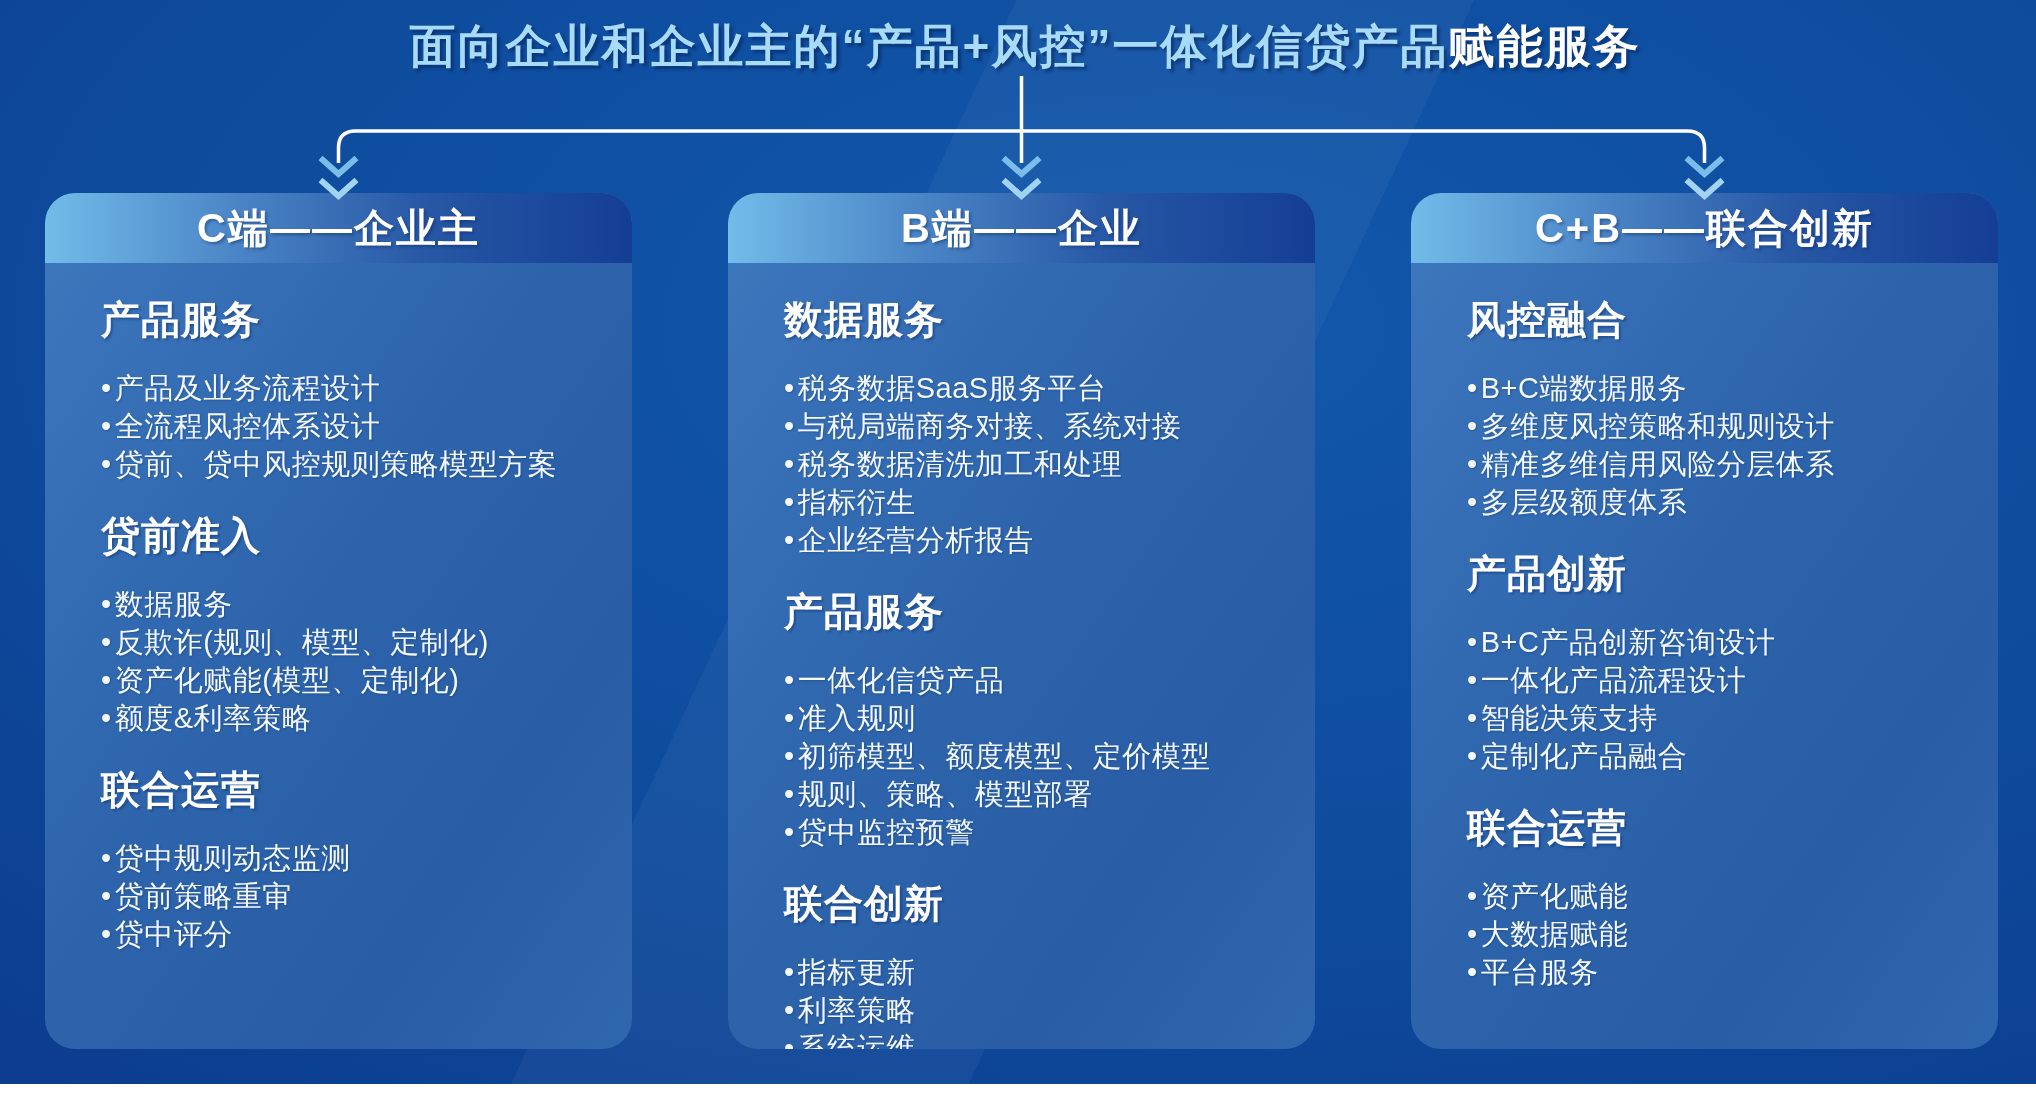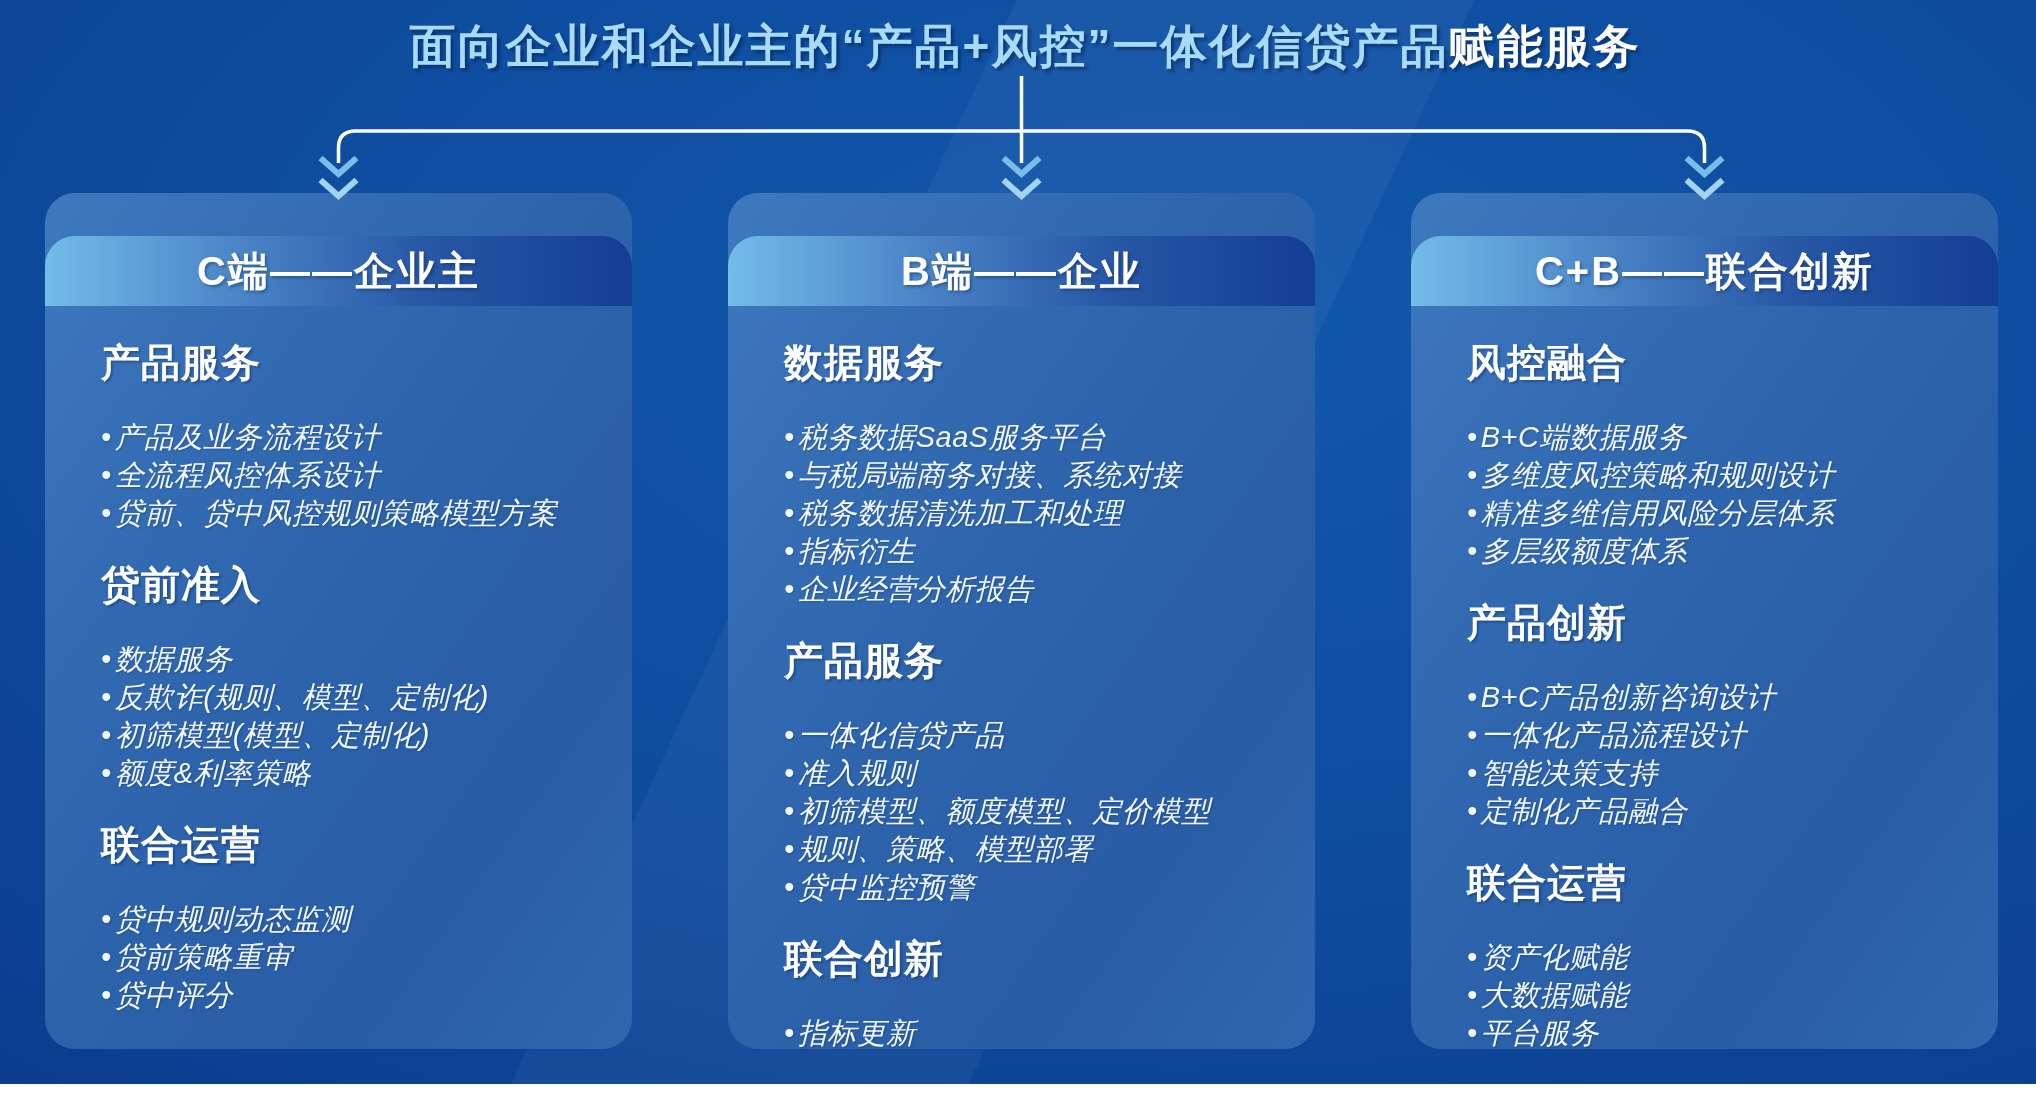--- a/index.html
+++ b/index.html
@@ -29,32 +29,30 @@
   .card{
     flex:1;height:856px;border-radius:30px;overflow:hidden;
     background:linear-gradient(125deg,#3e78bd 0%,#2d64ac 45%,#295da6 75%,#2f67ae 100%);
   }
   .card-header{
     height:70px;border-radius:30px 30px 0 0;
     display:flex;align-items:center;justify-content:center;
     font-size:40px;font-weight:800;color:#ffffff;letter-spacing:2px;white-space:nowrap;
     background:linear-gradient(90deg,#72bce9 0%,#4e89c9 30%,#2757a5 65%,#143e95 100%);
     text-shadow:2px 2px 3px rgba(10,35,90,0.4);
-    margin-top:43px;
   }
   .card-body{padding:4px 18px 0 56px;color:#ffffff;}
   .sec-heading{
     margin-top:26px;font-size:39px;font-weight:800;letter-spacing:1px;
     text-shadow:2px 2px 2px rgba(10,35,90,0.35);white-space:nowrap;
   }
   .bullets{
-    list-style:none;margin:28px 0 0 0;padding:0;
+    list-style:none;margin:22px 0 0 0;padding:0;
     font-size:29px;line-height:38px;letter-spacing:0.5px;color:#f4f9ff;
     text-shadow:1px 1px 2px rgba(10,35,90,0.3);
-    font-style:italic;
   }
   .item{white-space:nowrap;}
   .item::before{content:"\2022";margin-right:3px;}
 </style>
 </head>
 <body>
 
 <div class="screen">
   <div class="bg"></div>
 
@@ -85,21 +83,21 @@
           <div class="sec-heading">产品服务</div>
           <ul class="bullets">
             <li class="item">产品及业务流程设计</li>
             <li class="item">全流程风控体系设计</li>
             <li class="item">贷前、贷中风控规则策略模型方案</li>
           </ul>
           <div class="sec-heading">贷前准入</div>
           <ul class="bullets">
             <li class="item">数据服务</li>
             <li class="item">反欺诈(规则、模型、定制化)</li>
-            <li class="item">初筛模型(模型、定制化)</li>
+            <li class="item">资产化赋能(模型、定制化)</li>
             <li class="item">额度&amp;利率策略</li>
           </ul>
           <div class="sec-heading">联合运营</div>
           <ul class="bullets">
             <li class="item">贷中规则动态监测</li>
             <li class="item">贷前策略重审</li>
             <li class="item">贷中评分</li>
           </ul>
         </div>
       </div>

